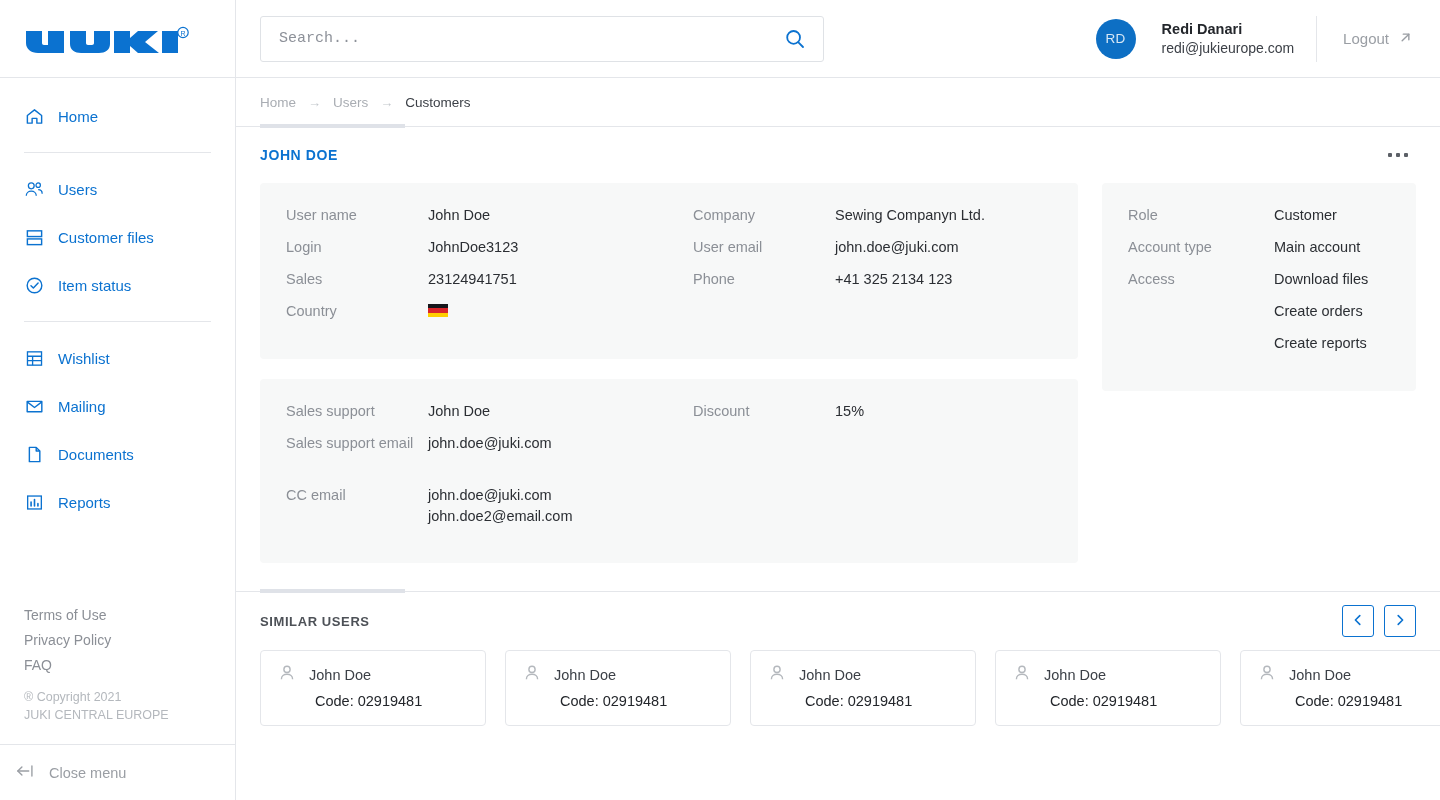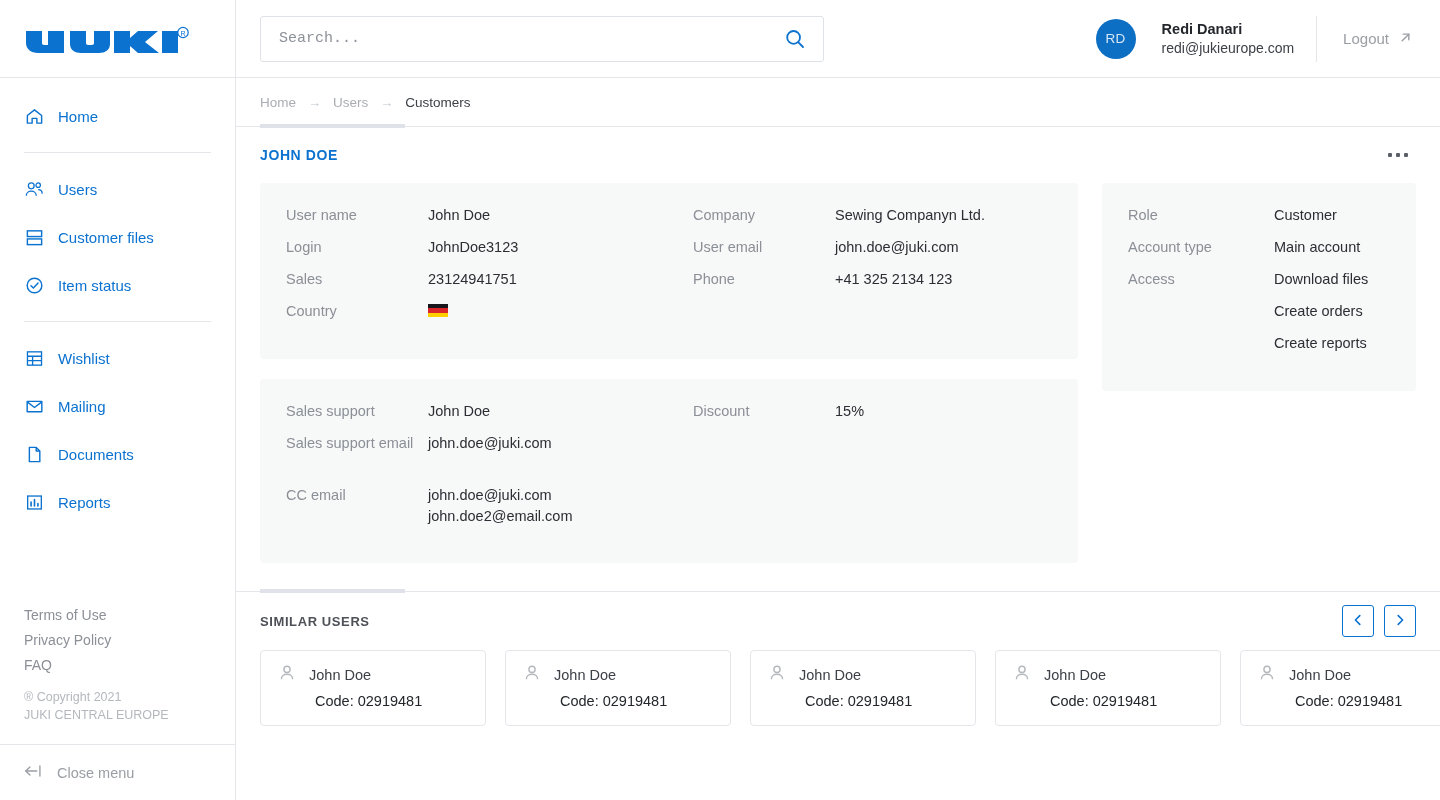--- a/index.html
+++ b/index.html
@@ -60,21 +60,21 @@
   }
   .copyright {
     padding-left: 24px;
     font-size: 12.5px; color: #b4b8bd; line-height: 1.45;
     margin-bottom: 20px;
   }
   .close-menu-wrap {
     border-top: 1px solid #e4e6ea;
     height: 56px;
     display: flex; align-items: center;
-    padding-left: 24px; gap: 13px;
+    padding-left: 16px; gap: 13px;
     cursor: pointer;
   }
   .close-menu-wrap .lbl { font-size: 14.5px; color: #9a9ea4; }
 
   
   .main { flex: 1 1 auto; display: flex; flex-direction: column; min-width: 0; }
 
   .topbar {
     height: 78px; flex: 0 0 78px;
     border-bottom: 1px solid #e4e6ea;

